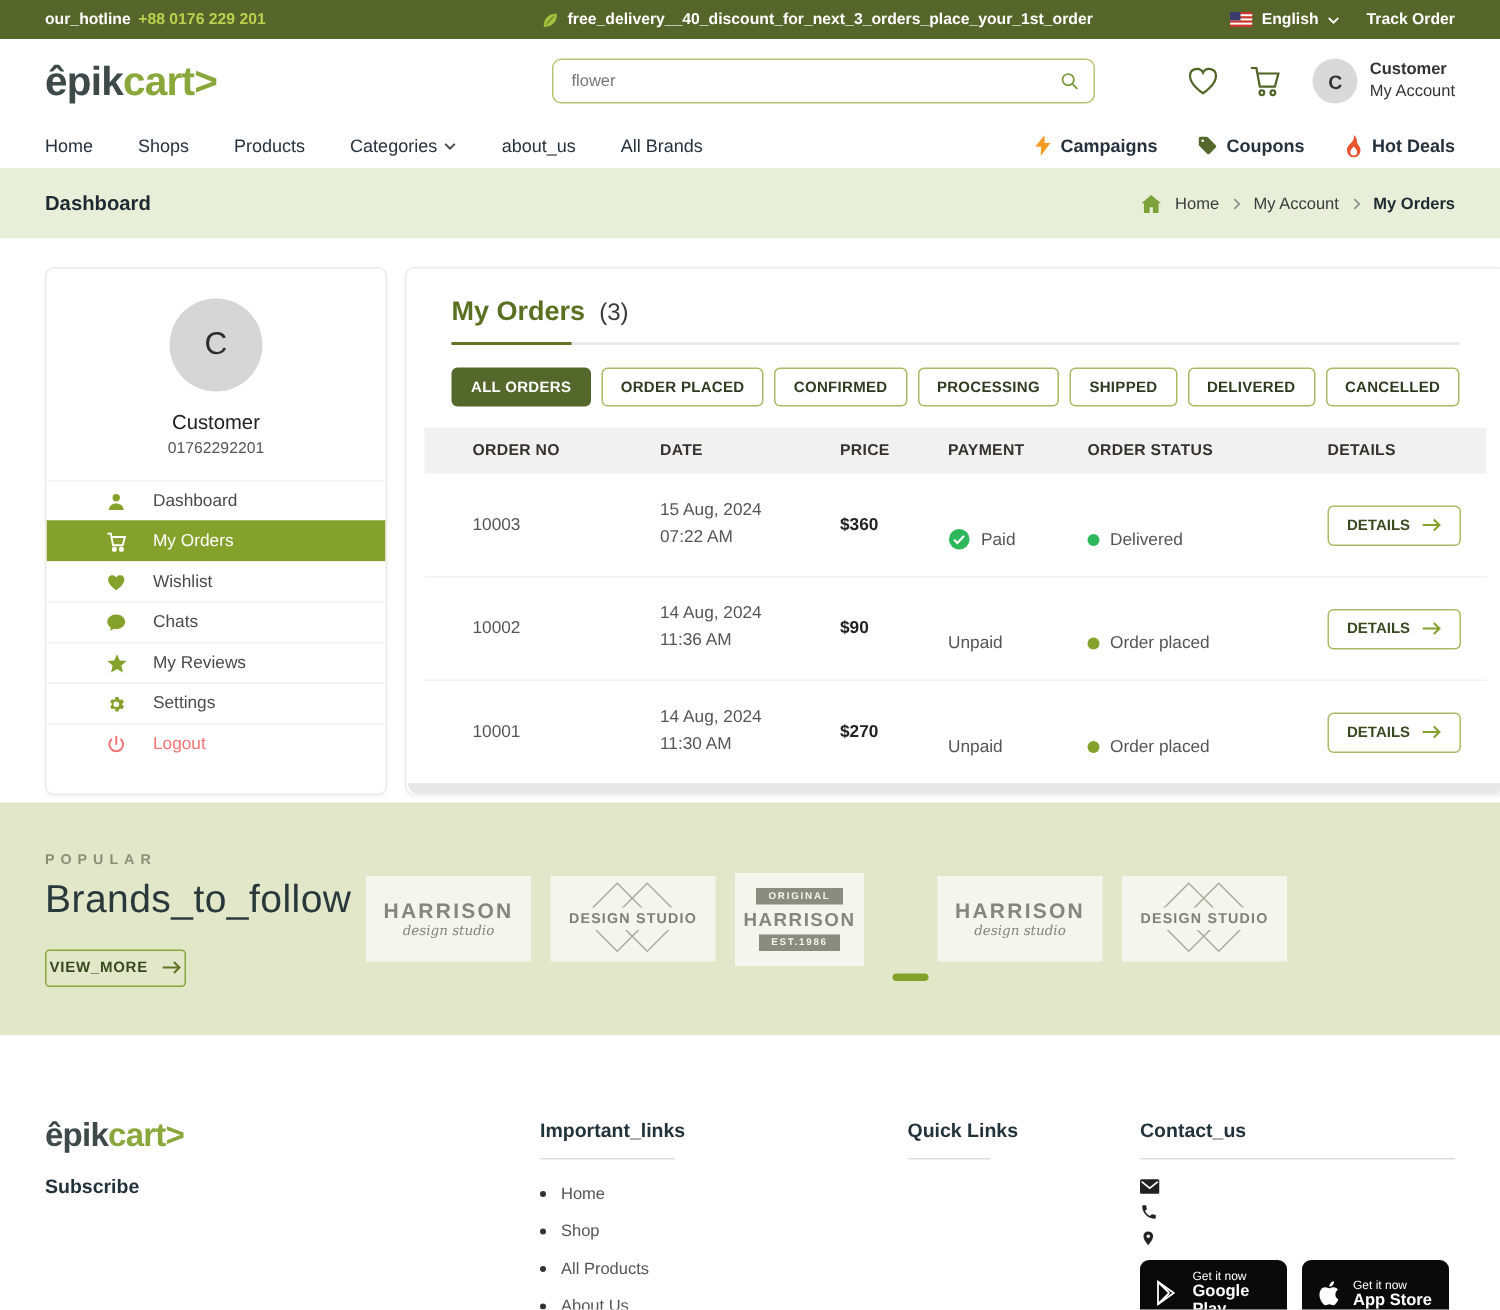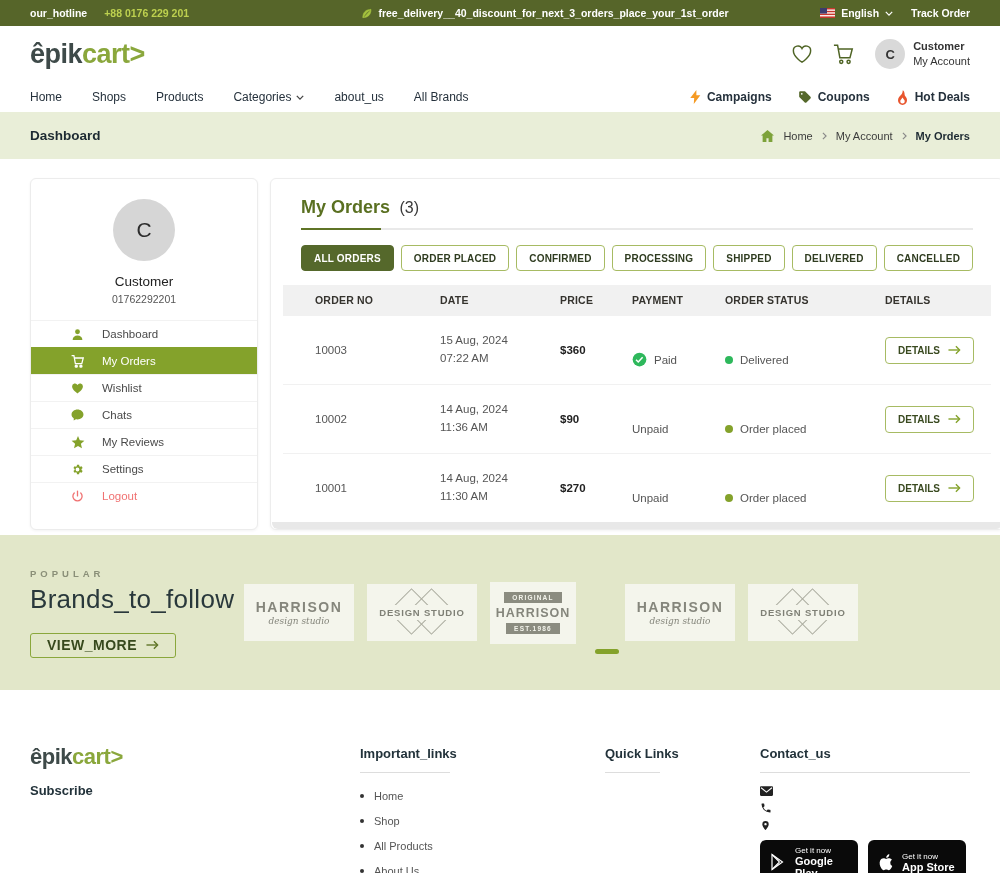--- a/index.html
+++ b/index.html
@@ -10,21 +10,21 @@
     background:#fff; font-family:"Liberation Sans", sans-serif;
     color:#25313c; position:relative;
   }
 
   
   .topbar {
     height:26px; background:#566529; color:#fff;
     display:flex; align-items:center; justify-content:space-between;
     padding:0 30px; font-size:10.5px; font-weight:600; position:relative;
   }
-  .topbar-left { display:flex; align-items:center; gap:17px; }
+  .topbar-left { display:flex; align-items:center; gap:5px; }
   .hotline-num { color:#bdd04f; }
   .topbar-center {
     position:absolute; left:calc(50% + 45px); transform:translateX(-50%);
     display:flex; align-items:center; gap:6px; white-space:nowrap;
   }
   .topbar-right { display:flex; align-items:center; gap:18px; }
   .lang { display:flex; align-items:center; gap:6px; cursor:pointer; }
 
   
   .header { height:56px; display:flex; align-items:center; padding:0 30px; position:relative; background:#fff; }
@@ -138,21 +138,21 @@
   }
 
   
   .brands { height:155px; background:#e2e7c9; display:flex; align-items:center; padding:0 30px; position:relative; }
   .brands-left { width:214px; min-width:214px; }
   .brands-eyebrow { font-size:9.5px; letter-spacing:4px; color:#8a8f78; font-weight:600; }
   .brands-title { font-size:26px; color:#29383b; margin-top:5px; font-weight:500; letter-spacing:.3px; }
   .view-more {
     margin-top:18px; display:inline-flex; align-items:center; gap:9px;
     border:1px solid #8aa73c; border-radius:3px; background:transparent;
-    padding:0 16px; height:25px; font-size:14px; font-weight:700; letter-spacing:.5px;
+    padding:0 2px; height:25px; font-size:10px; font-weight:700; letter-spacing:.5px;
     color:#37491d; cursor:pointer; font-family:"Liberation Sans", sans-serif;
   }
   .brand-cards { display:flex; align-items:center; gap:13px; }
   .brand-card {
     width:110px; height:57px; background:#f4f5ec; display:flex;
     align-items:center; justify-content:center; cursor:pointer; position:relative; overflow:hidden;
   }
   .brand-card.badge-card { width:86px; height:62px; }
   .brand-card.spaced { margin-left:36px; }
   .brand-script { text-align:center; color:#85867c; }
@@ -229,20 +229,29 @@
       </span>
     </div>
     <span class="crumb">Track Order</span>
   </div>
 </div>
 
 <div class="header">
   <div class="logo">
     <span class="p1">êpik</span><span class="p2">cart</span><span class="arrow">&gt;</span>
   </div>
+  <div class="search-wrap">
+    <input type="text" value="flower" style="">
+    <span class="search-icon">
+      <svg width="14" height="14" viewBox="0 0 24 24" fill="none" stroke="#7d9a3b" stroke-width="2">
+          <circle cx="10.5" cy="10.5" r="6.5"></circle>
+          <path d="M15.5 15.5L21 21"></path>
+        </svg>
+    </span>
+  </div>
   <div class="header-right">
     <button class="icon-btn">
       <svg width="22" height="20" viewBox="0 0 24 22" fill="none" stroke="#4f6425" stroke-width="1.6">
           <path d="M12 20S2.5 14 2.5 7.3A5 5 0 0 1 12 5a5 5 0 0 1 9.5 2.3C21.5 14 12 20 12 20z"></path>
         </svg>
     </button>
     <button class="icon-btn">
       <svg width="22" height="21" viewBox="0 0 24 22" fill="none" stroke="#4f6425" stroke-width="1.6">
           <path d="M1 1h4l2.5 13.5h11L21 5H6"></path>
           <circle cx="9" cy="19" r="1.7"></circle>

